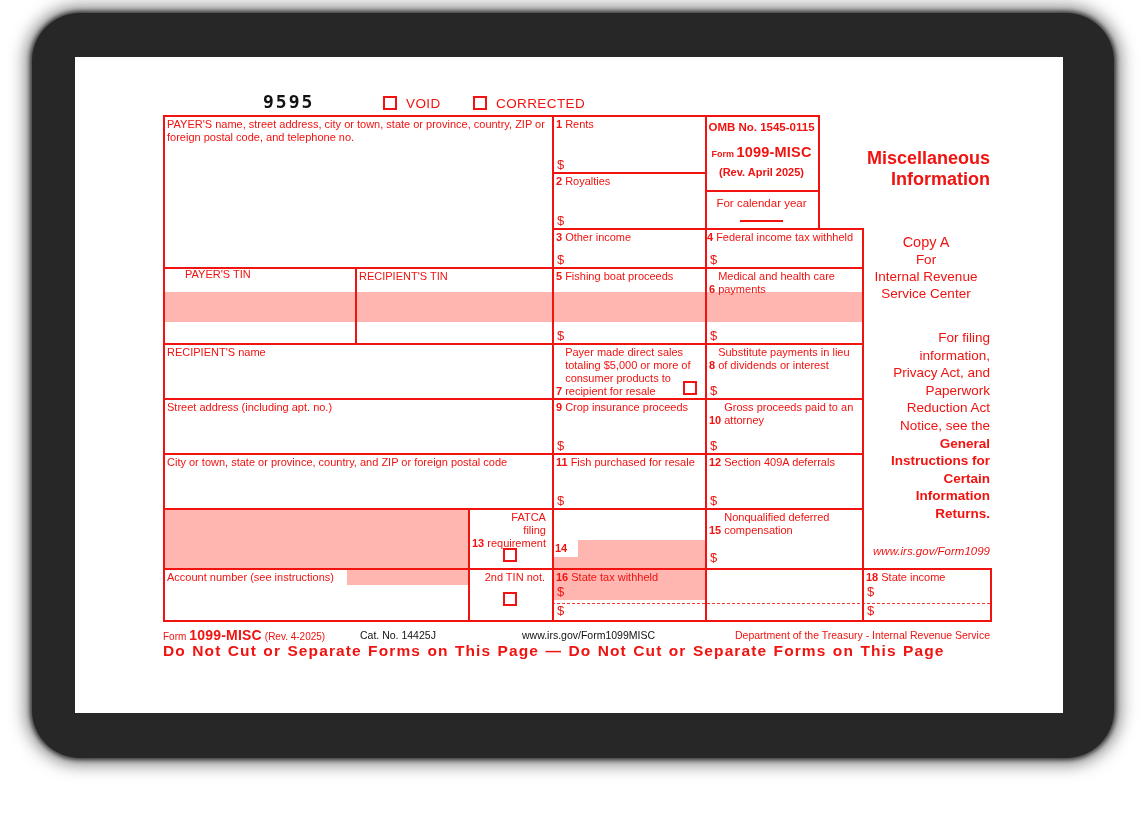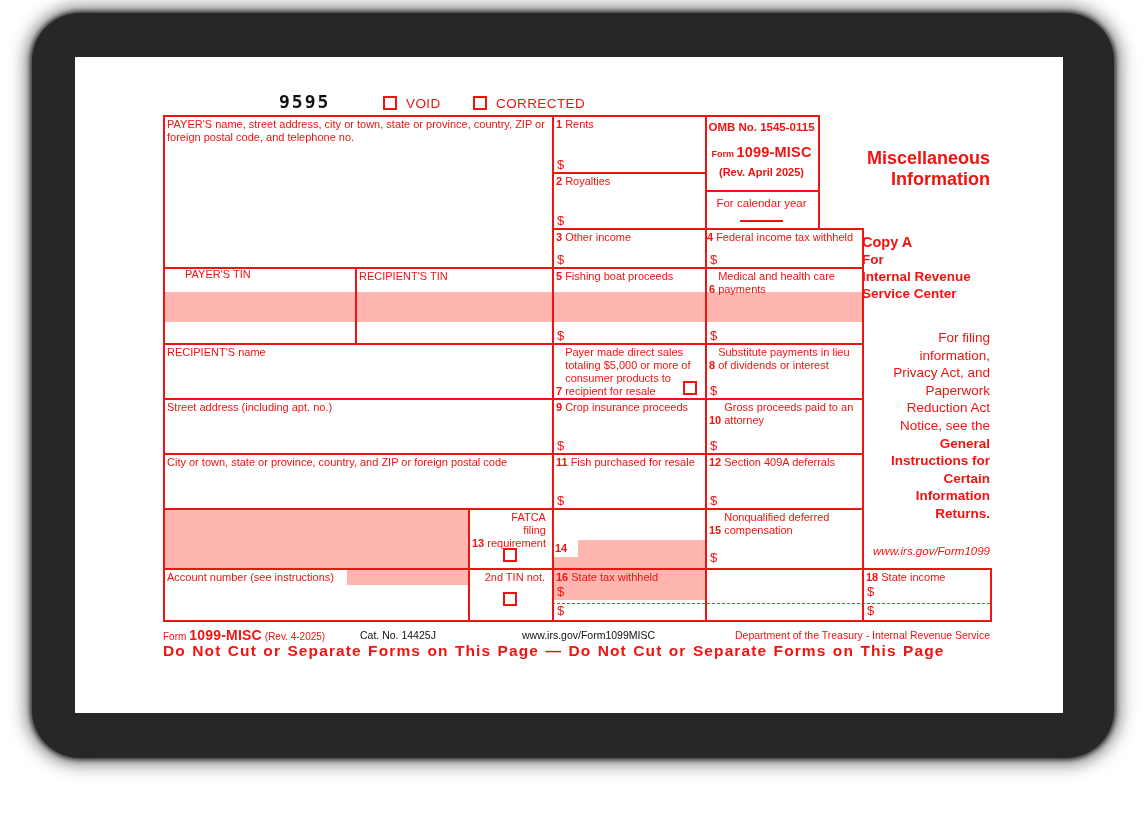--- a/index.html
+++ b/index.html
@@ -33,43 +33,43 @@
   .omb{position:absolute;color:var(--red);text-align:center;}
   .omb .l1{font-size:11.5px;padding-top:6px;}
   .omb .l2{font-size:9px;padding-top:11px;}
   .omb .l2 b{font-size:14.5px;letter-spacing:.2px;}
   .omb .l3{font-size:11px;padding-top:6px;}
   .cal{position:absolute;color:var(--red);font-size:11.5px;text-align:center;padding-top:7px;}
   .cal-line{position:absolute;height:1.6px;background:var(--red);}
   
   .rtitle{position:absolute;color:var(--red);font-weight:bold;font-size:18px;
           line-height:21px;text-align:right;}
-  .rcopy{position:absolute;color:var(--red);font-weight:bold;font-size:13.5px;
-         line-height:17px;text-align:left;}
+  .rcopy{position:absolute;color:var(--red);font-weight:normal;font-size:13.5px;
+         line-height:17px;text-align:center;}
   .rcopy .big{font-size:14.5px;}
   .rfil{position:absolute;color:var(--red);font-size:13.5px;line-height:17.6px;text-align:right;}
   .rfil .bold{font-weight:bold;}
   .rsite{position:absolute;color:var(--red);font-style:italic;font-size:11.5px;text-align:right;}
   
   .f-red{color:var(--red);} .f-blk{color:var(--ink);}
   .footer-item{position:absolute;font-size:10.5px;white-space:nowrap;}
   .fnum{font-weight:bold;font-size:14px;letter-spacing:.2px;}
   .donotcut{position:absolute;color:var(--red);font-weight:bold;font-size:15.5px;
             letter-spacing:1.1px;word-spacing:1px;white-space:nowrap;}
   .patch14{position:absolute;left:0;top:0;width:26px;height:17px;background:#fff;
            font-weight:bold;font-size:11px;color:var(--red);padding:2px 0 0 3px;}
 </style>
 </head>
 <body>
 
 <div class="shadow"></div>
 
 <div class="page">
 
-  <div class="code" style="left:204px;top:34px;">9595</div>
+  <div class="code" style="left:188px;top:34px;">9595</div>
   <span class="cb" style="left:308px;top:39px;"></span>
   <div class="chk-label" style="left:331px;top:39px;">VOID</div>
   <span class="cb" style="left:398px;top:39px;"></span>
   <div class="chk-label" style="left:421px;top:39px;">CORRECTED</div>
 
   <div class="pink" style="left:88px;top:235px;width:699px;height:30px;"></div>
   <div class="pink" style="left:88px;top:451px;width:305px;height:60px;"></div>
   <div class="pink" style="left:272px;top:511px;width:121px;height:17px;"></div>
 
   <div class="cell" style="left:88px;top:58px;width:389px;height:152px;">

